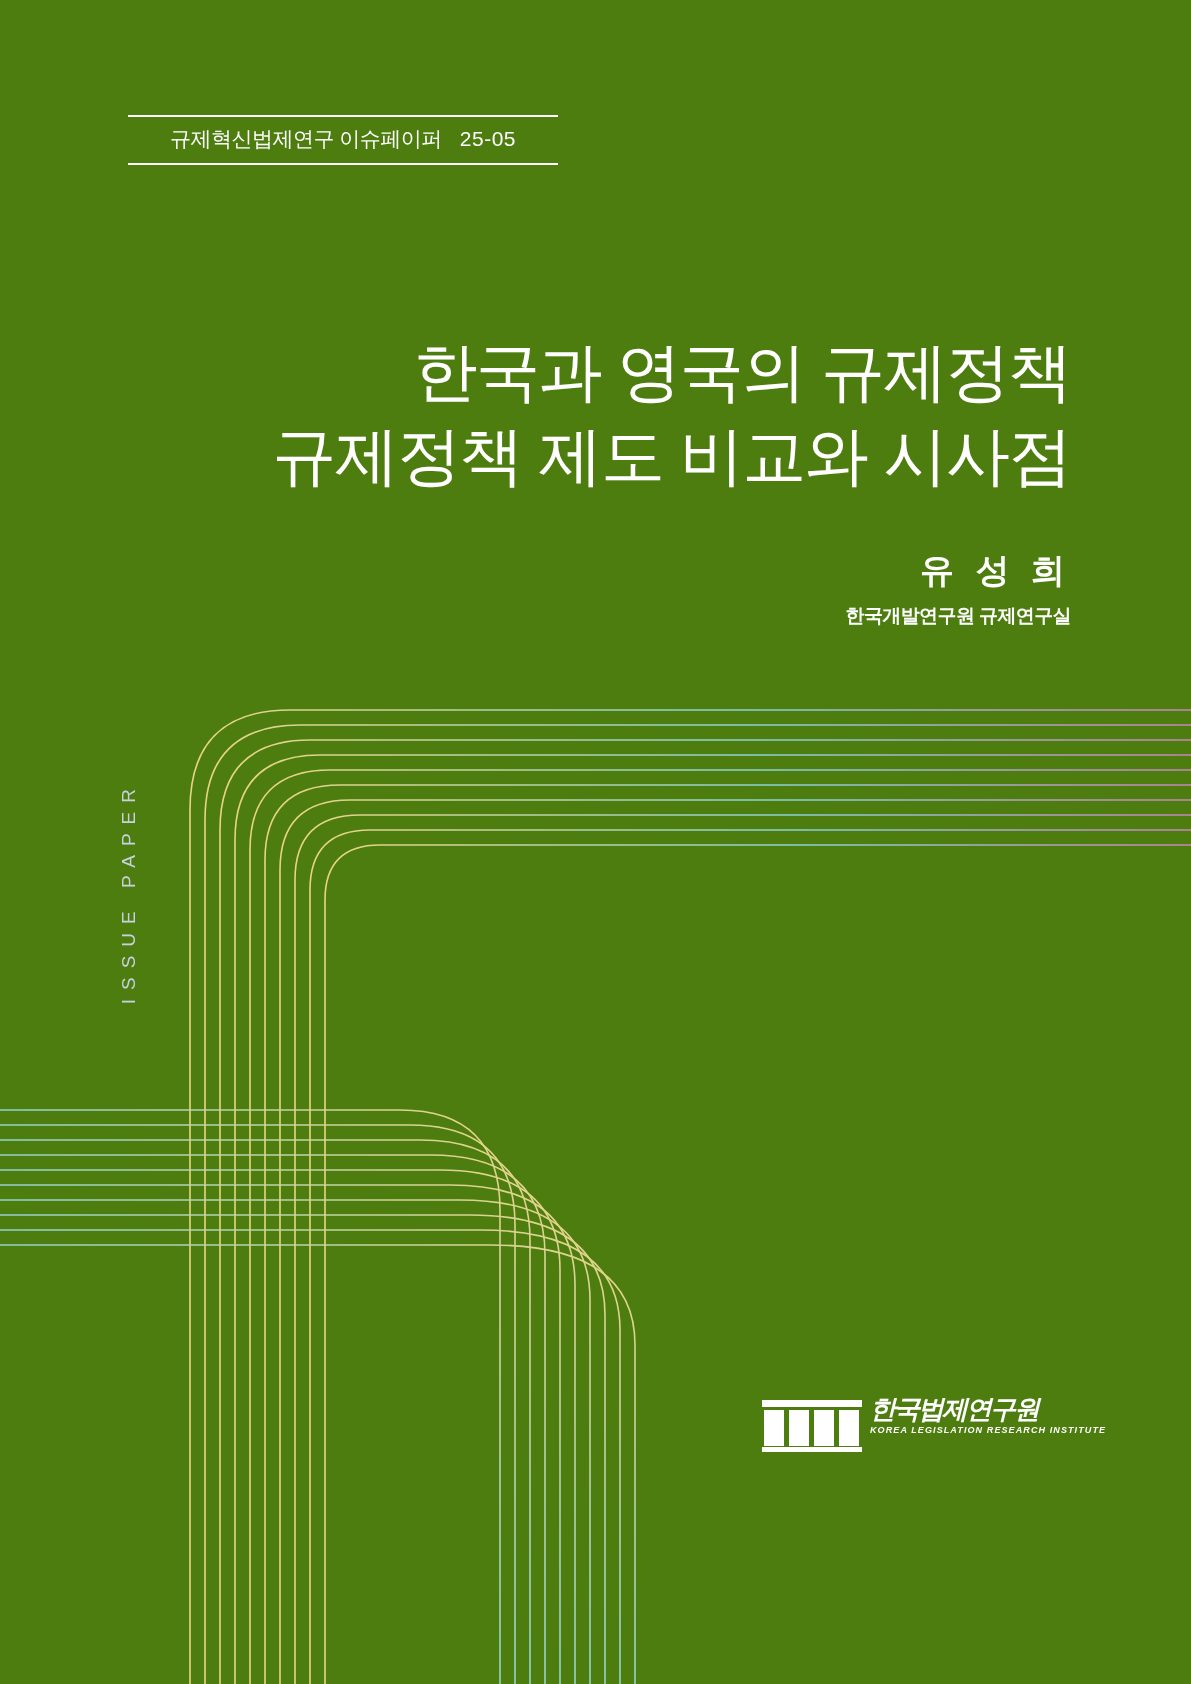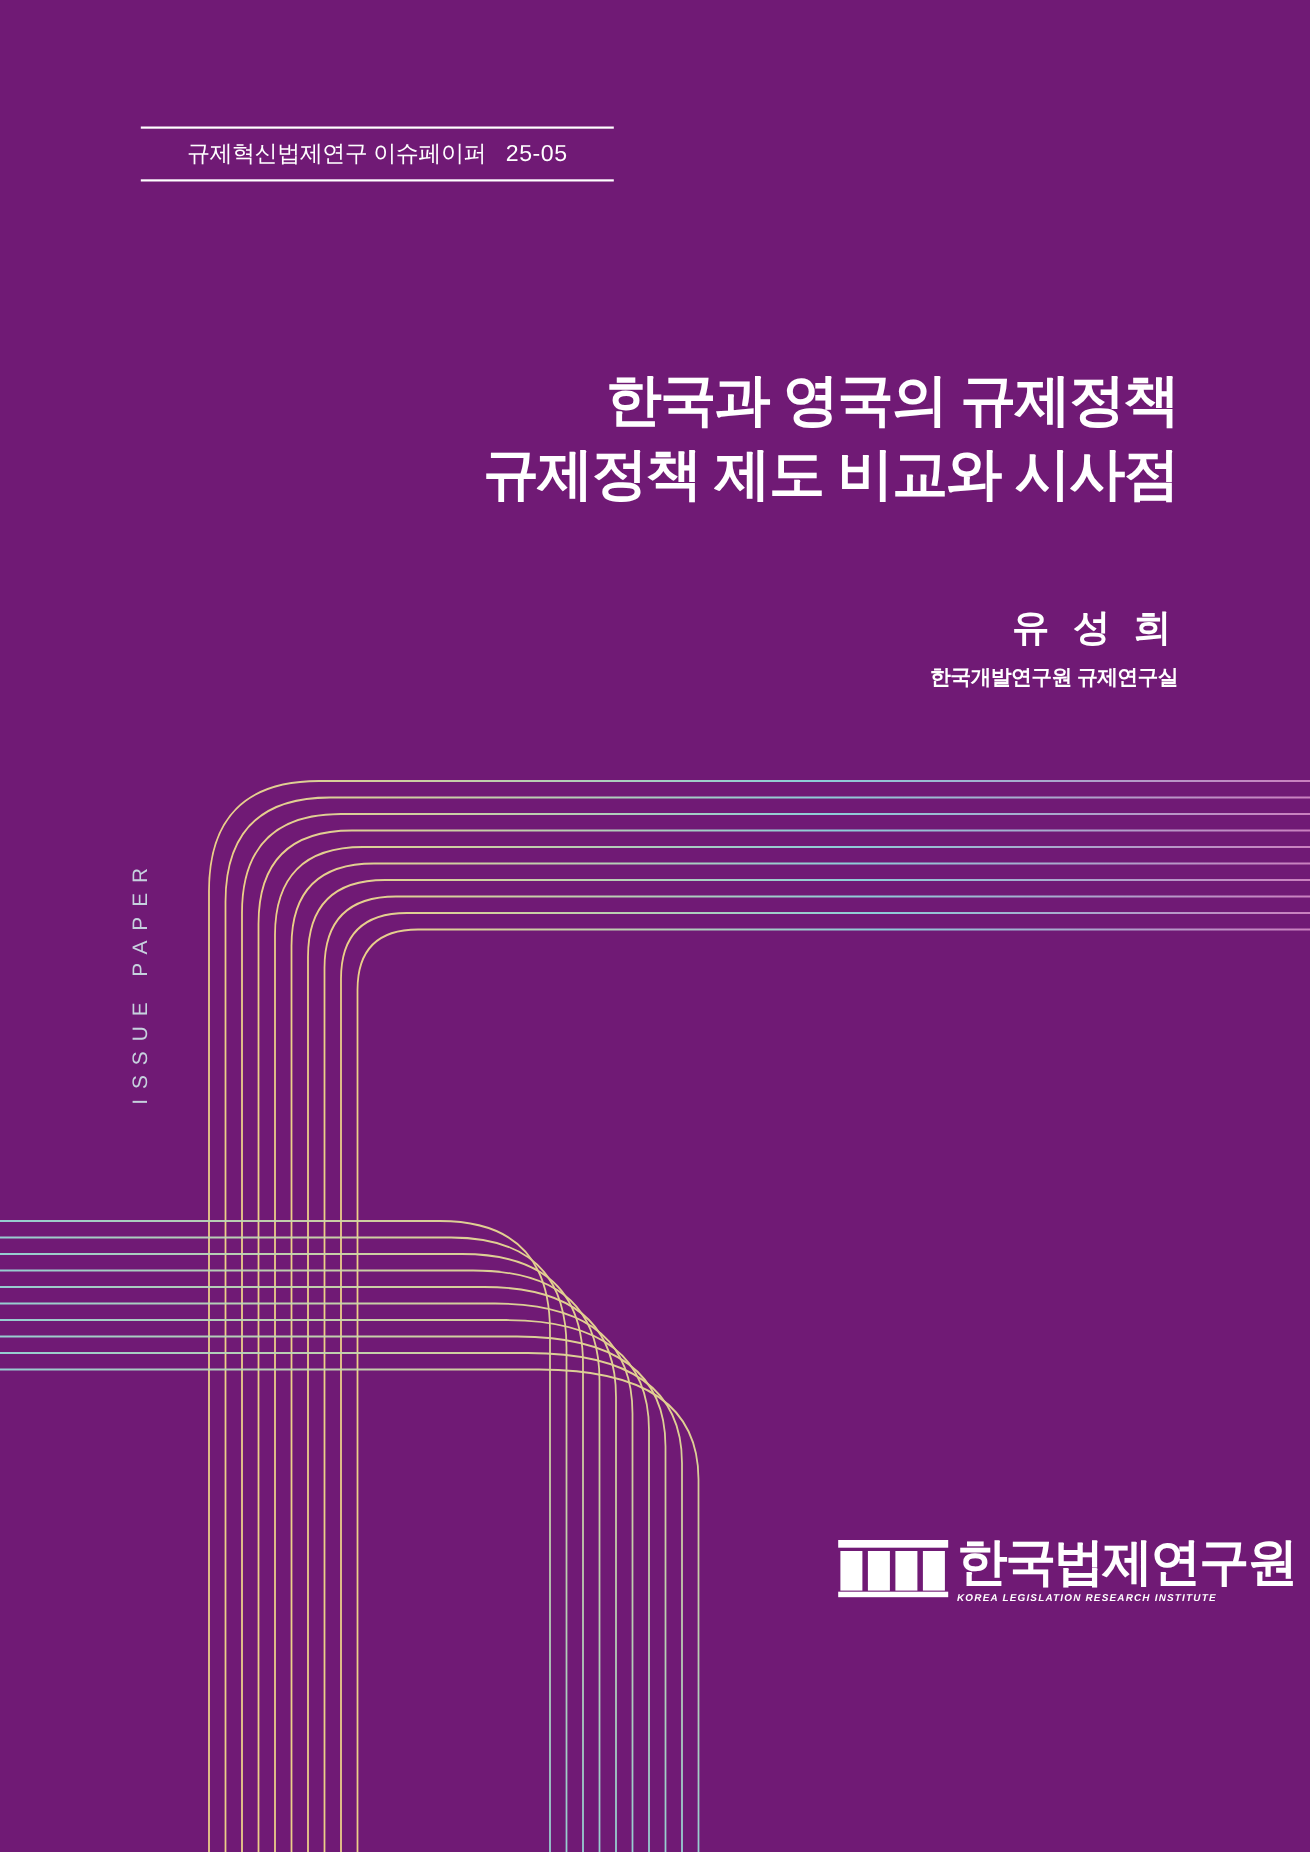--- a/index.html
+++ b/index.html
@@ -4,21 +4,21 @@
 <style>
   html, body {
     margin: 0;
     padding: 0;
     background: #ffffff;
   }
   .page {
     position: relative;
     width: 1191px;
     height: 1684px;
-    background: #701a75;
+    background: #4d7c0f;
     overflow: hidden;
     font-family: "Liberation Sans", sans-serif;
   }
 
   
   .series-label {
     position: absolute;
     left: 128px;
     top: 115px;
     width: 430px;
@@ -40,23 +40,23 @@
   
   .title-block {
     position: absolute;
     right: 120px;
     top: 330px;
     width: 900px;
     text-align: right;
     color: #ffffff;
   }
   .title-line {
-    font-size: 51px;
+    font-size: 64px;
     line-height: 1.32;
-    font-weight: 700;
+    font-weight: 400;
     letter-spacing: -1.5px;
     white-space: nowrap;
   }
 
   
   .author-block {
     position: absolute;
     right: 120px;
     top: 548px;
     width: 700px;
@@ -139,24 +139,25 @@
     bottom: 0;
     width: 100px;
     height: 5px;
     background: #ffffff;
   }
   .logo-text {
     margin-left: 8px;
   }
   .logo-kr {
     color: #ffffff;
-    font-size: 46px;
+    font-size: 26px;
     font-weight: 800;
     letter-spacing: -2px;
     line-height: 1.08;
+    font-style: italic;
   }
   .logo-en {
     color: #ffffff;
     font-size: 9px;
     font-weight: 700;
     letter-spacing: 1.1px;
     margin-top: 2px;
     font-style: italic;
   }
 </style>

